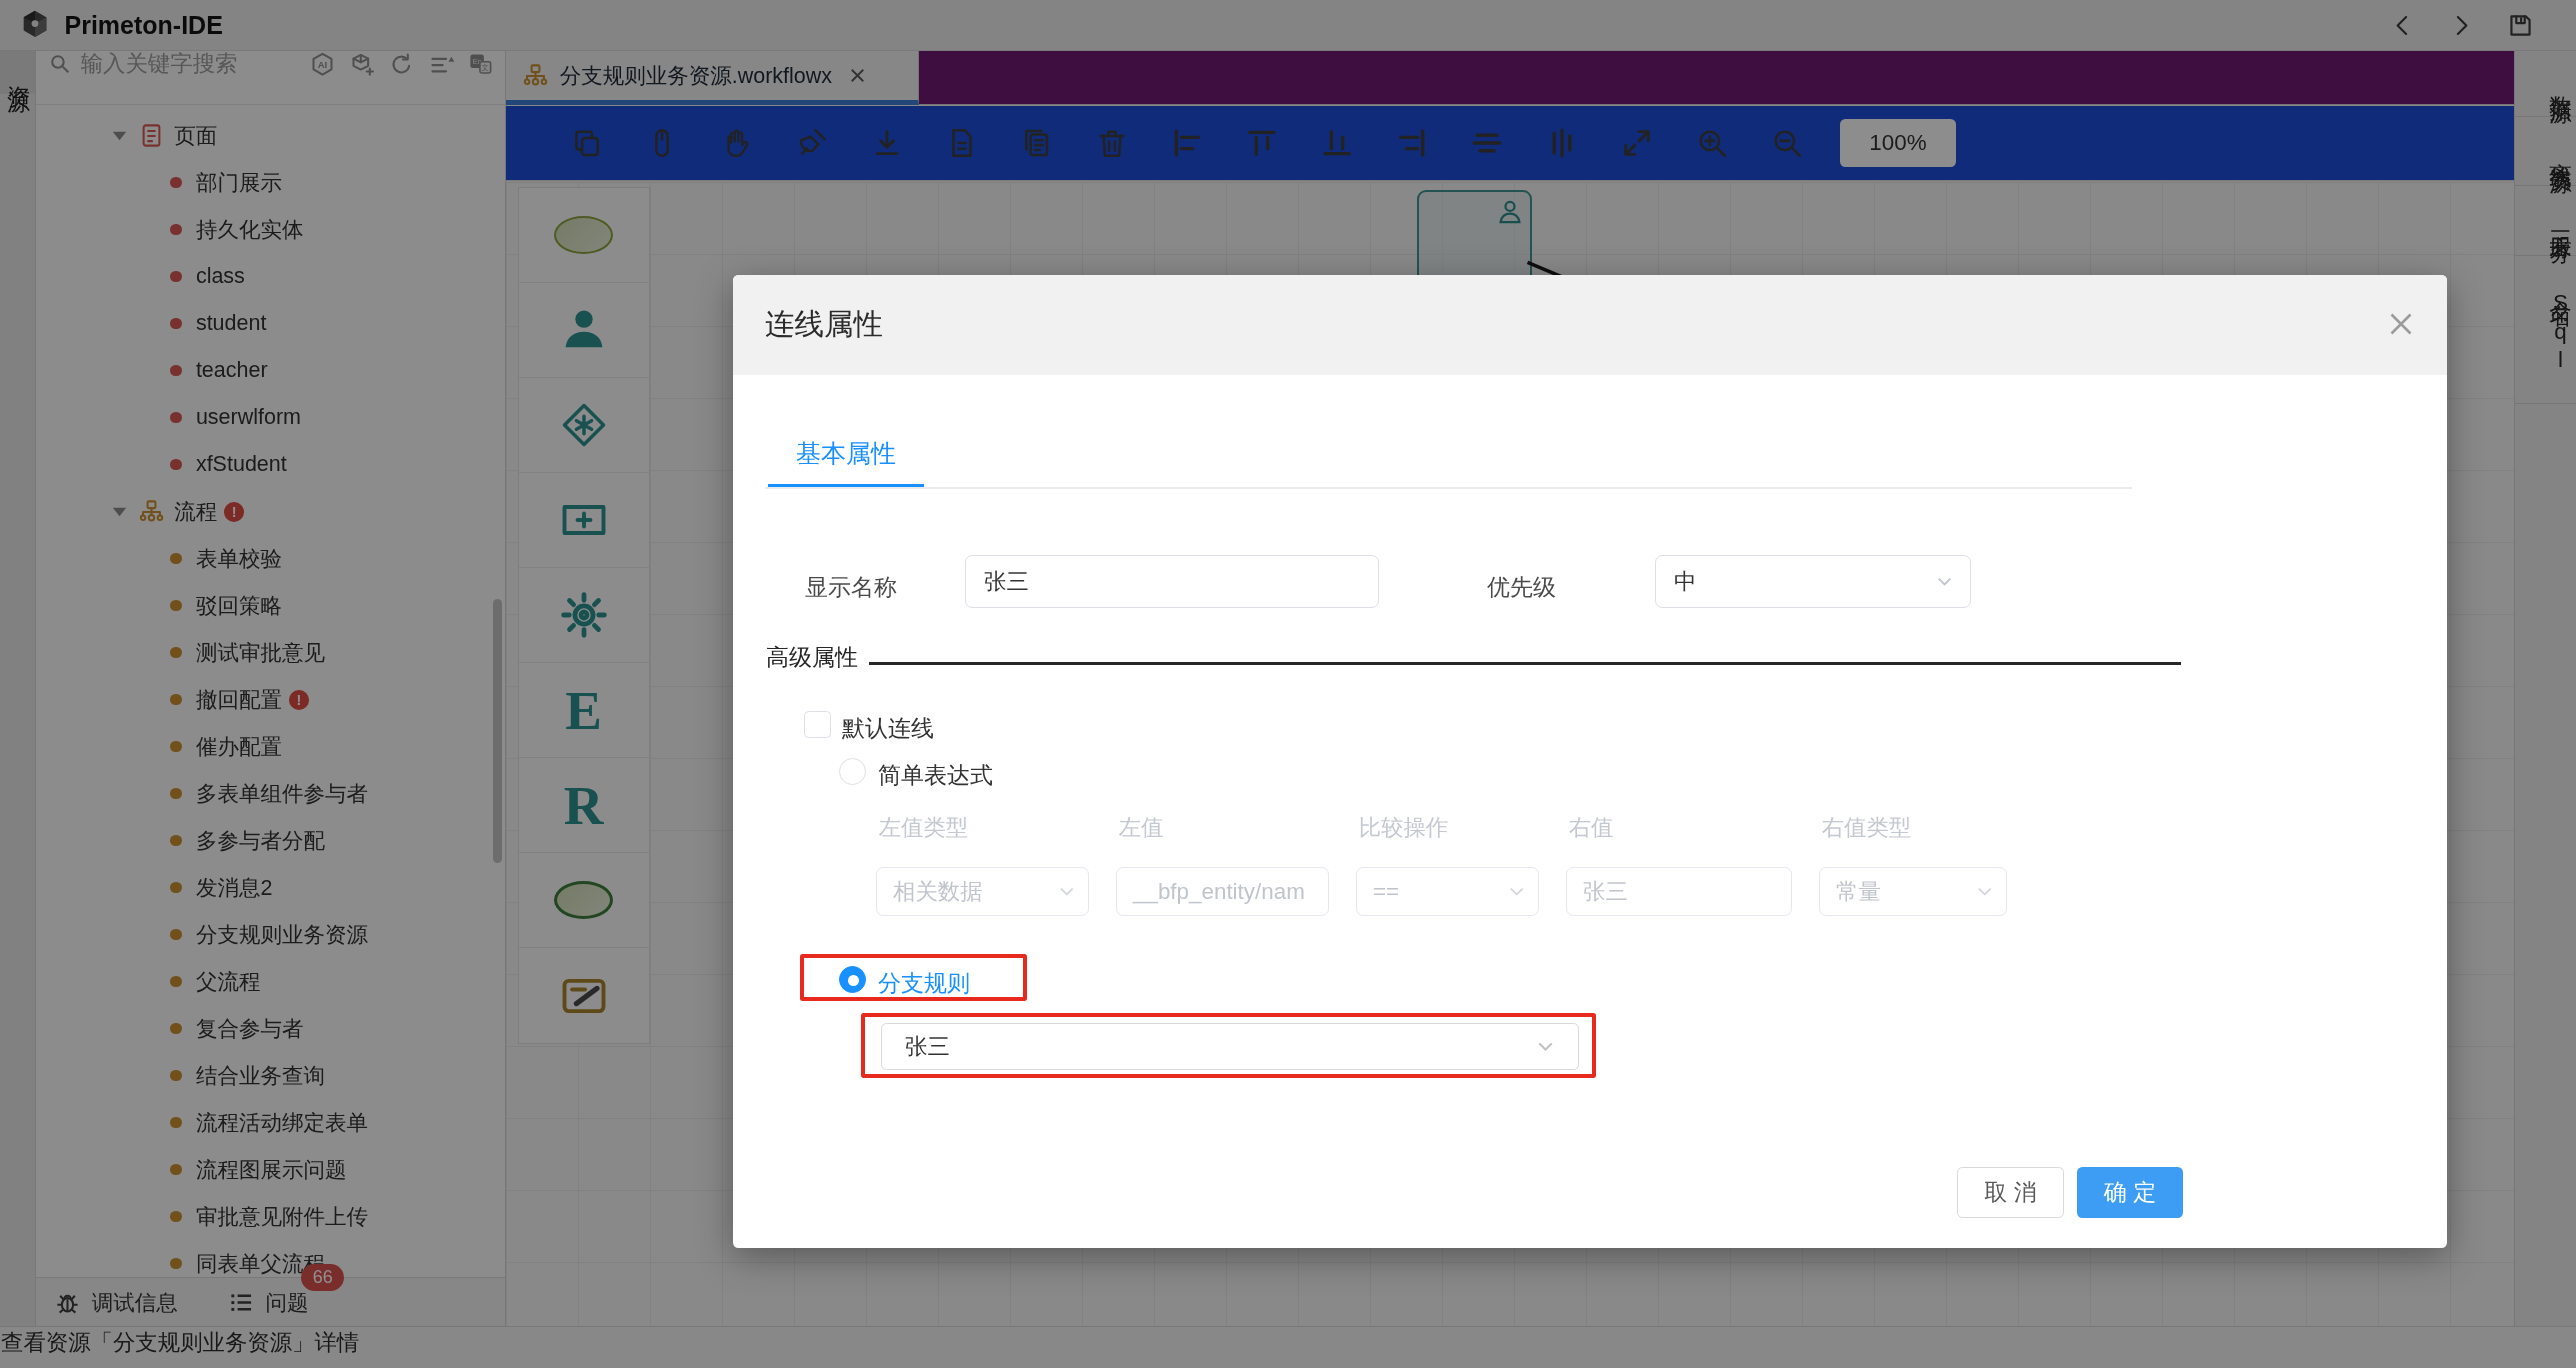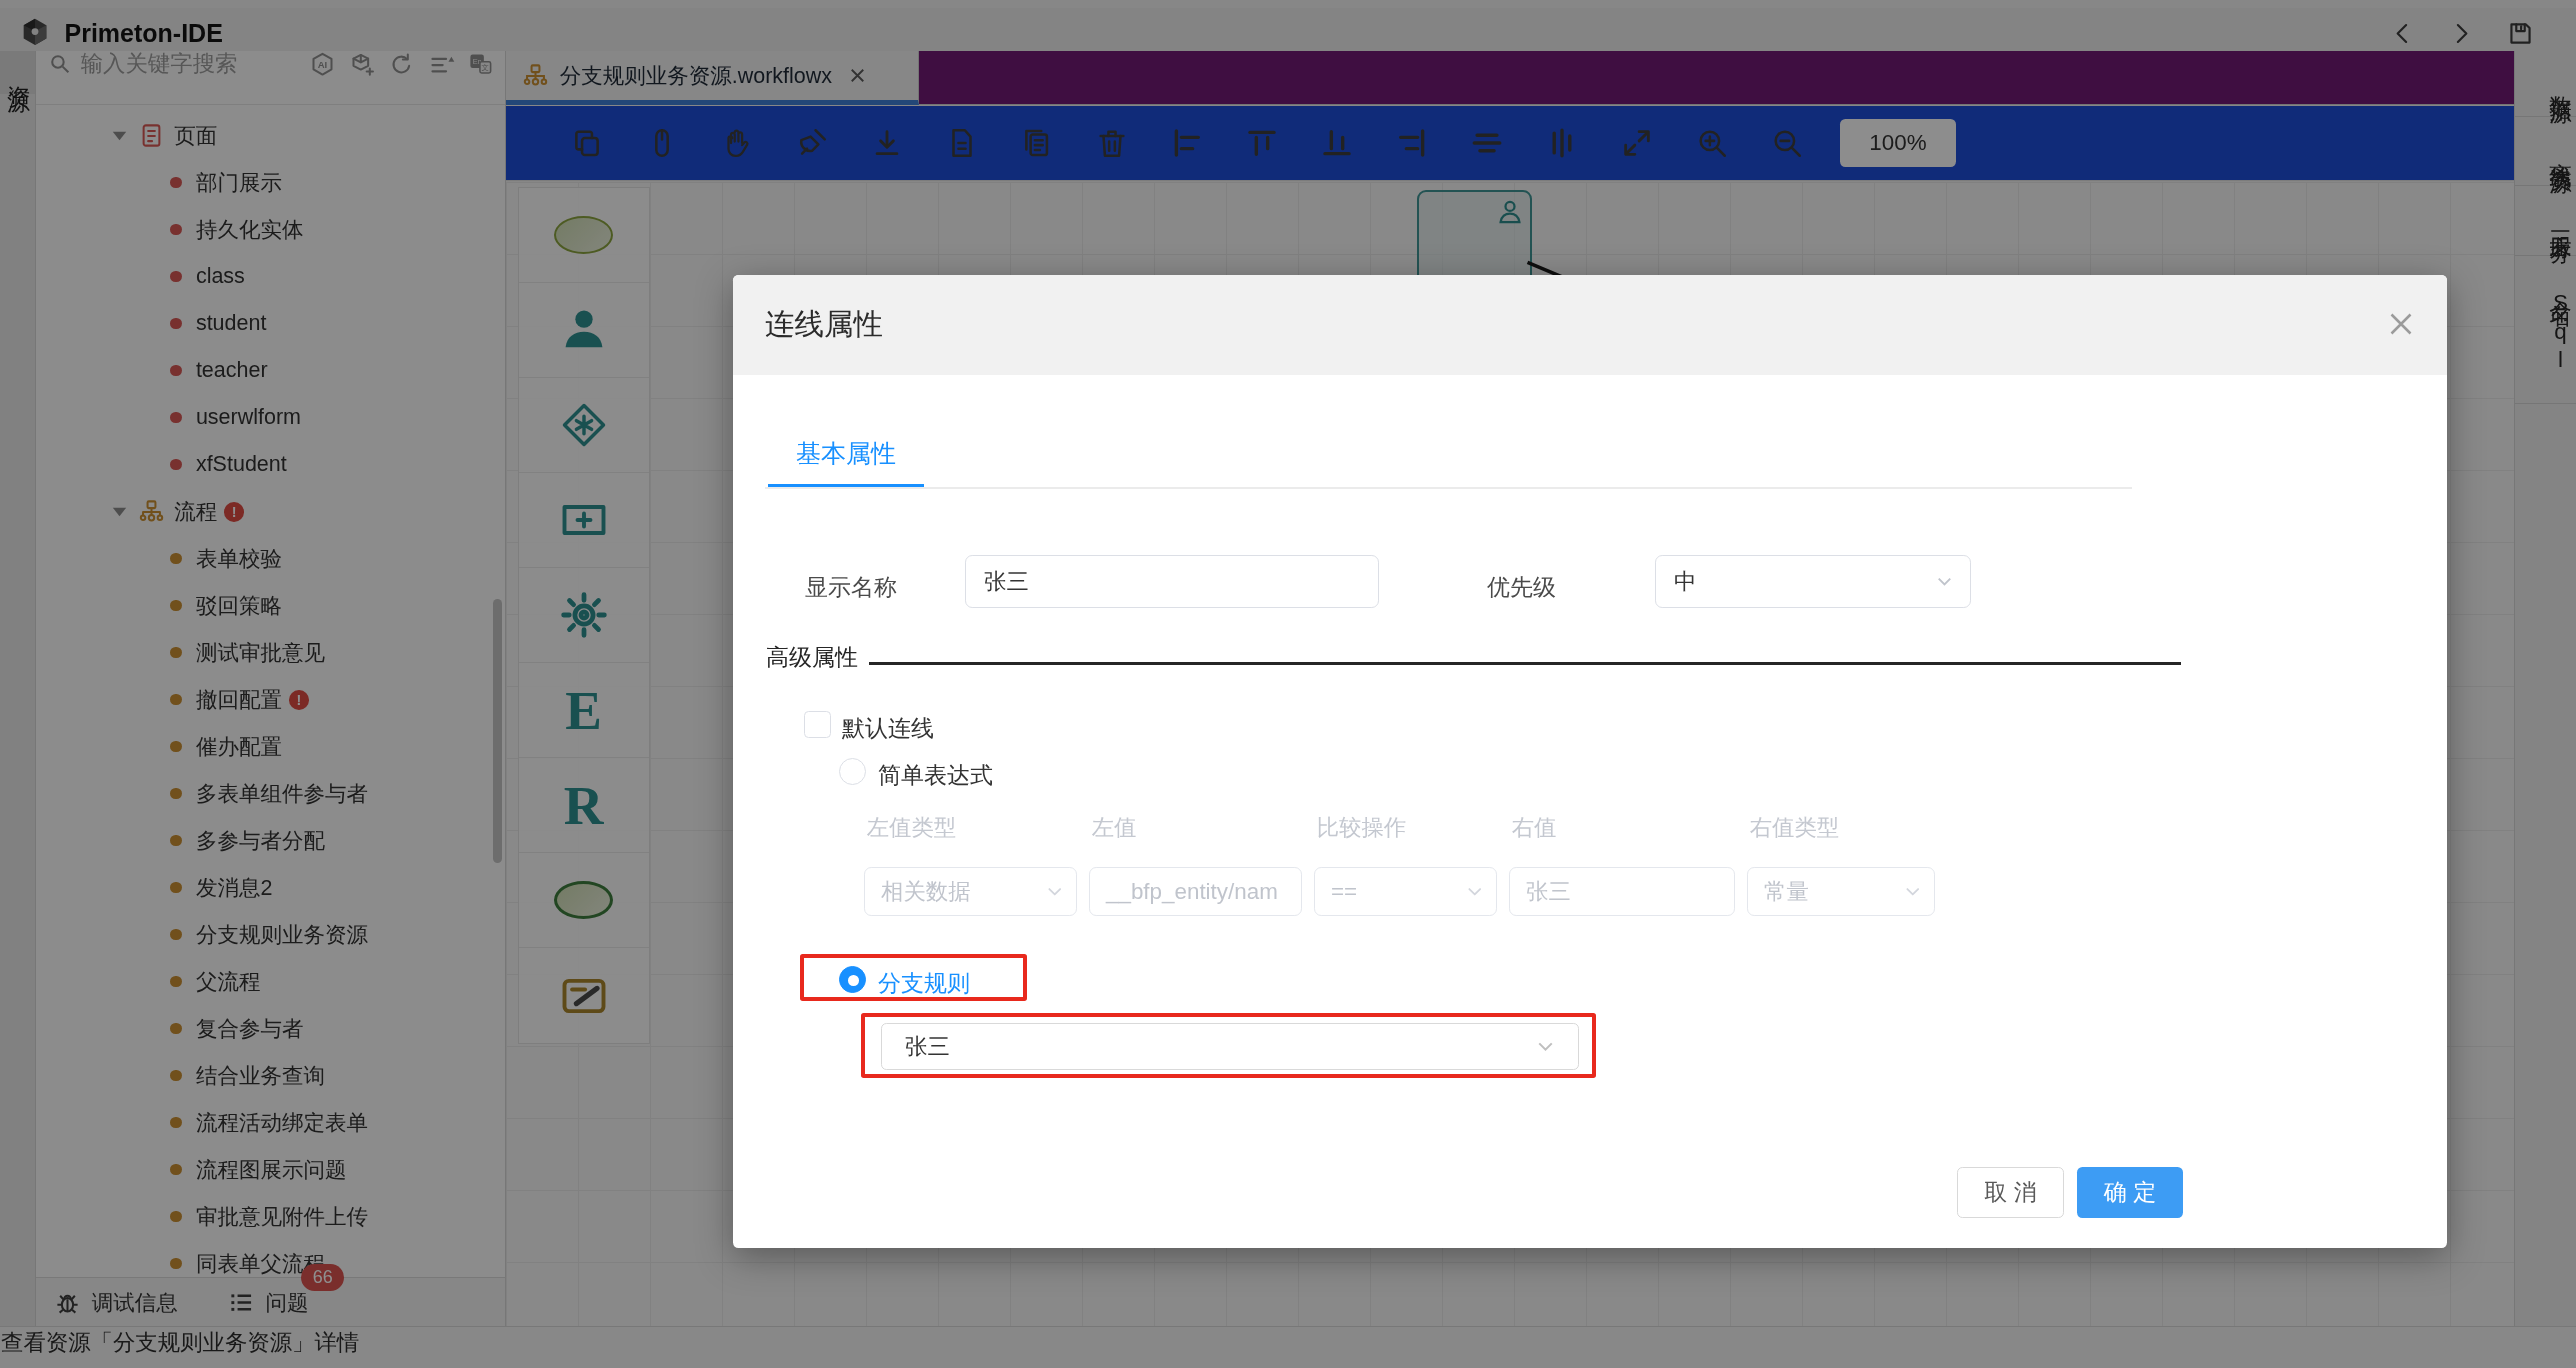--- a/index.html
+++ b/index.html
@@ -1,21 +1,21 @@
 <!DOCTYPE html>
 <html style="--accent-blue: #1890ff; --ok-blue: #3d9cf4; --highlight-red: #e8291d; --tab-underline: #3f7fd6; --teal: #2e8f8f; --gold: #c98f33; --tree-red: #d65855;font-size:14.3px"><head>
 <meta charset="utf-8">
 <style>
   * { margin:0; padding:0; box-sizing:border-box; }
   html,body { background:#5a5a5a; }
   body { font-family:"Liberation Sans","DejaVu Sans",sans-serif; }
   .screen { position:relative; width:2576px; height:1368px; background:#f0f0f0; overflow:hidden; }
 
   
-  .topbar { position:absolute; left:0; top:8px; width:2576px; height:51px; background:#ececec;
+  .topbar { position:absolute; left:0; top:0; width:2576px; height:51px; background:#ececec;
             border-bottom:0.9px solid #d8d8d8; display:flex; align-items:center; padding:0 18px; }
   .logo { width:34px; height:34px; margin-right:12.5px; }
   .app-title { font-size:25px; font-weight:600; color:#141414; }
   .topbar-spacer { flex:1; }
   .topbar-nav { display:flex; align-items:center; gap:30px; margin-right:23px; color:#3c3c3c; }
   .topbar-nav .icn { width:29px; height:29px; }
 
   
   .left-rail { position:absolute; left:0; top:51px; width:36px; height:1275px; background:#e7e7e7;
                border-right:0.9px solid #d4d4d4; }
@@ -130,21 +130,21 @@
   .adv-line { position:absolute; left:136px; top:387px; width:1312px; height:2.7px; background:#262626; }
 
   .checkbox { position:absolute; left:71px; top:436px; width:27px; height:27px; border:1.8px solid #dcdfe6;
               border-radius:4.5px; background:#fff; }
   .radio { position:absolute; width:27px; height:27px; border:1.8px solid #dcdfe6; border-radius:50%; background:#fff; }
   .radio.checked { background:var(--accent-blue); border-color:var(--accent-blue); }
   .radio.checked::after { content:""; position:absolute; left:8px; top:8px; width:10.7px; height:10.7px;
                           border-radius:50%; background:#fff; }
   .opt-label { position:absolute; font-size:23px; color:#333; white-space:nowrap; }
 
-  .expr { position:absolute; left:131px; top:537px; display:flex; gap:12px; }
+  .expr { position:absolute; left:143px; top:537px; display:flex; gap:27px; }
   .expr-col { display:flex; flex-direction:column; }
   .expr-head { font-size:22.4px; color:#c4c8d0; height:28px; padding-left:2.7px; margin-bottom:27px; white-space:nowrap; }
   .expr-box { height:49px; border:1.8px solid #e4e7ed; border-radius:7.2px; background:#fff; display:flex;
               align-items:center; padding:0 16px; font-size:22.4px; color:#c0c4cc; position:relative; white-space:nowrap; }
   .expr-box .chev { position:absolute; right:10.7px; width:21.5px; height:21.5px; color:#d3d6dd; }
 
   .hl-box { position:absolute; border:4.5px solid var(--highlight-red); border-radius:2.7px; z-index:5; }
   .branch-select { position:absolute; left:148px; top:748px; width:698px; height:47px; border:1.8px solid #d9d9d9;
                    border-radius:5.4px; display:flex; align-items:center; padding:0 23px; font-size:22.4px; color:#333; }
   .branch-select .chev { position:absolute; right:19.7px; width:25px; height:25px; color:#bfbfbf; }

